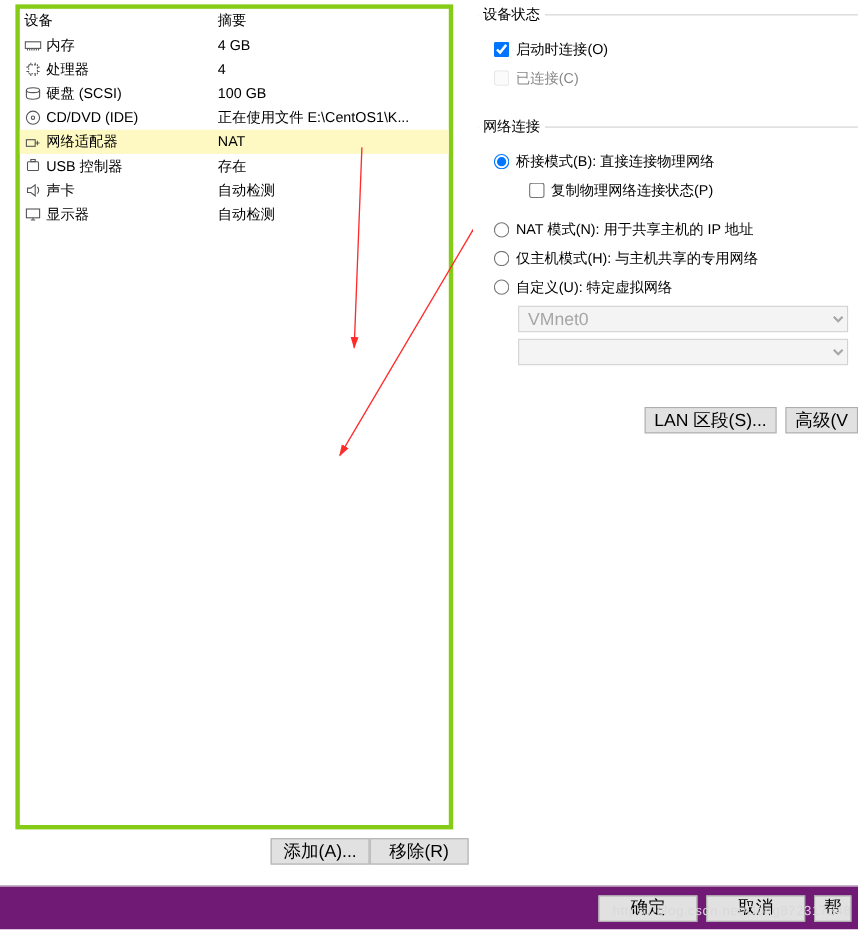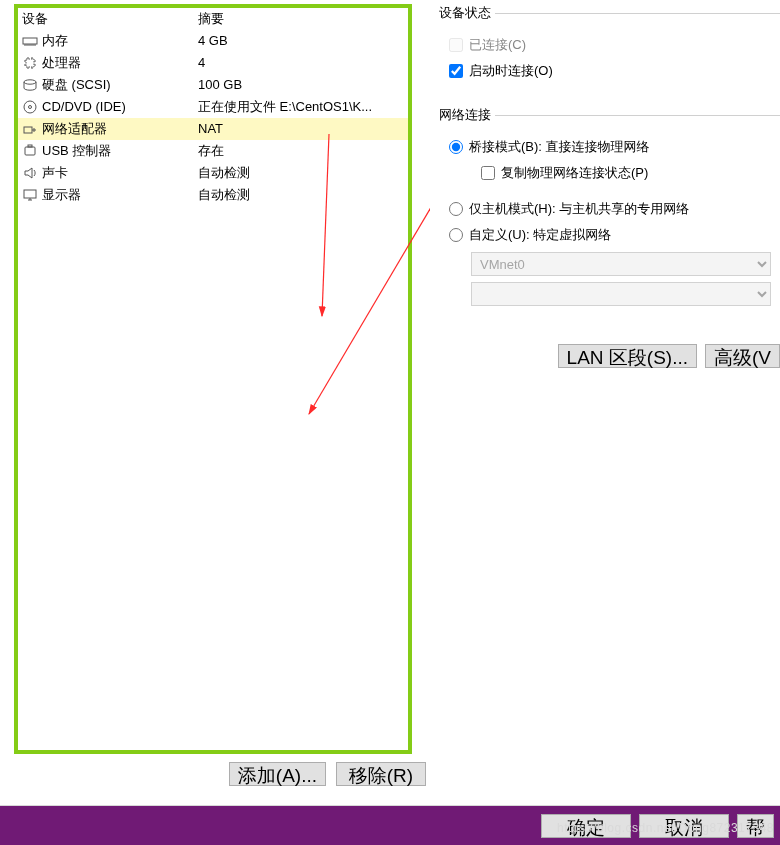--- a/index.html
+++ b/index.html
@@ -48,31 +48,30 @@
     padding-left: 4px;
   }
   .dt-row.sel { background: #fef9c3; }
   .dt-row .cell1 { width: 170px; display: flex; align-items: center; gap: 4px; }
   .dt-row .cell2 { flex: 1; padding-left: 6px; white-space: nowrap; overflow: hidden; text-overflow: ellipsis; }
   .ico { width: 16px; height: 16px; display: inline-flex; align-items: center; justify-content: center; color: #555; }
   .btn-row {
     margin-top: 8px;
     display: flex;
     justify-content: flex-end;
-    gap: 10px;
     padding-right: 0;
     width: 412px;
   }
   button.win {
     height: 24px;
     min-width: 90px;
     background: #e1e1e1;
     border: 1px solid #adadad;
     font-family: inherit;
-    font-size: 19px;
+    font-size: 16px;
     color: #000;
     cursor: pointer;
     padding: 0 8px;
   }
   
   .right {
     flex: 1;
     padding: 4px 0 0 22px;
     position: relative;
   }
@@ -94,21 +93,21 @@
   }
   input[type=checkbox], input[type=radio] {
     width: 14px; height: 14px; margin: 0;
   }
   input[type=checkbox].disabled { opacity: .5; }
   .indent { margin-left: 32px; }
   select.win {
     width: 300px;
     height: 24px;
     font-family: inherit;
-    font-size: 13px;
+    font-size: 16px;
     background: #f0f0f0;
     border: 1px solid #c0c0c0;
     padding-left: 4px;
   }
   .sel-row { margin: 4px 0 6px 22px; }
   .rgroup .row { height: 26px; }
   .rbtn-row {
     display: flex;
     gap: 8px;
     justify-content: flex-end;
@@ -268,42 +267,46 @@
       <button class="win">添加(A)...</button>
       <button class="win">移除(R)</button>
     </div>
   </div>
 
   <div class="right">
     <fieldset>
       <legend>设备状态</legend>
       <div class="fs-body">
         <label class="row">
+          <input type="checkbox" checked="" style="">
+          <span>启动时连接(O)</span>
+        </label>
+        <label class="row">
           <input type="checkbox" class="disabled" disabled="" style="">
           <span style="color:#888">已连接(C)</span>
-        </label>
-        <label class="row">
-          <input type="checkbox" checked="" style="">
-          <span>启动时连接(O)</span>
         </label>
       </div>
     </fieldset>
 
     <fieldset>
       <legend>网络连接</legend>
       <div class="fs-body rgroup">
         <label class="row">
           <input type="radio" name="nc" checked="" style="">
           <span>桥接模式(B): 直接连接物理网络</span>
         </label>
         <label class="row indent">
           <input type="checkbox" style="">
           <span>复制物理网络连接状态(P)</span>
         </label>
         <div style="height:10px"></div>
+        <label class="row">
+          <input type="radio" name="nc" style="">
+          <span>NAT 模式(N): 用于共享主机的 IP 地址</span>
+        </label>
         <label class="row">
           <input type="radio" name="nc" style="">
           <span>仅主机模式(H): 与主机共享的专用网络</span>
         </label>
         <label class="row">
           <input type="radio" name="nc" style="">
           <span>自定义(U): 特定虚拟网络</span>
         </label>
         <div class="sel-row">
           <select class="win" disabled="">

